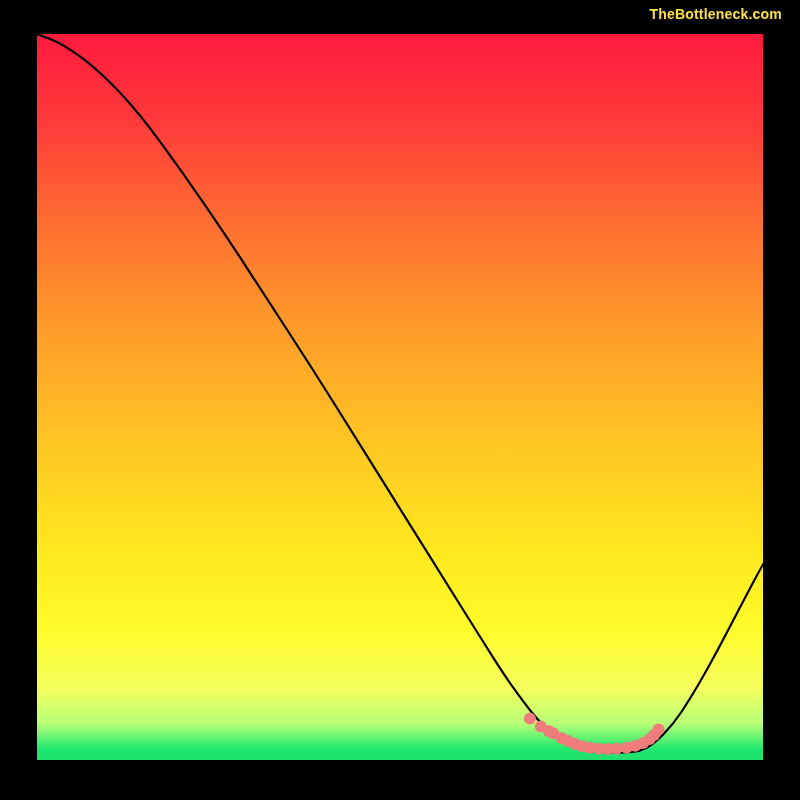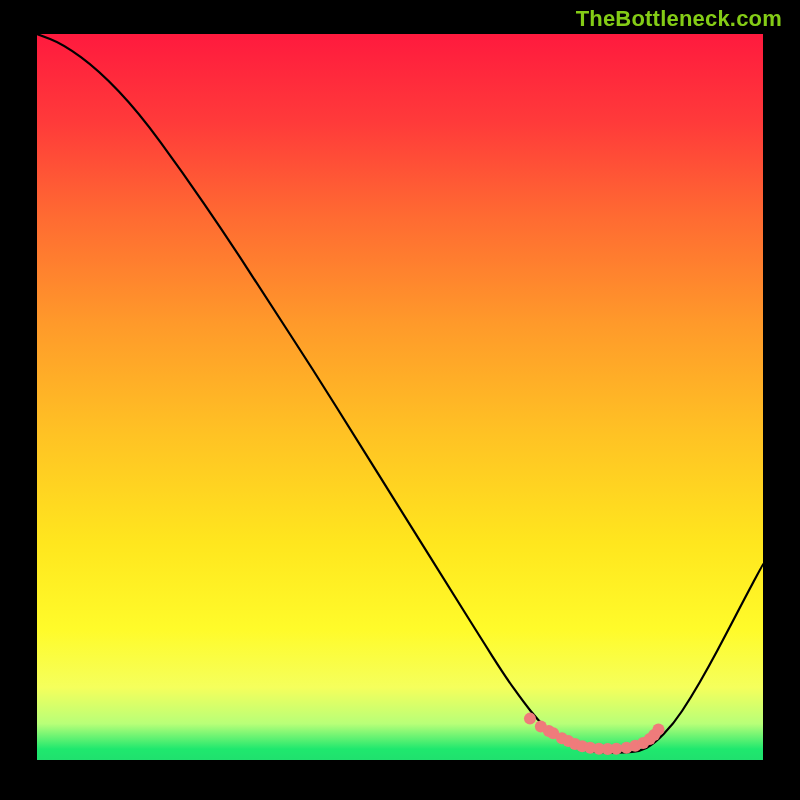--- a/index.html
+++ b/index.html
@@ -14,23 +14,23 @@
     position: relative;
     width: 800px;
     height: 800px;
     background: #000000;
   }
   .watermark {
     position: absolute;
     top: 6px;
     right: 18px;
     font-family: Arial, Helvetica, sans-serif;
-    font-size: 22px;
+    font-size: 14px;
     font-weight: bold;
-    color: #84cc16;
+    color: #fde047;
     letter-spacing: 0.2px;
     z-index: 5;
   }
   .plot {
     position: absolute;
     left: 37px;
     top: 34px;
     width: 726px;
     height: 726px;
     overflow: hidden;

